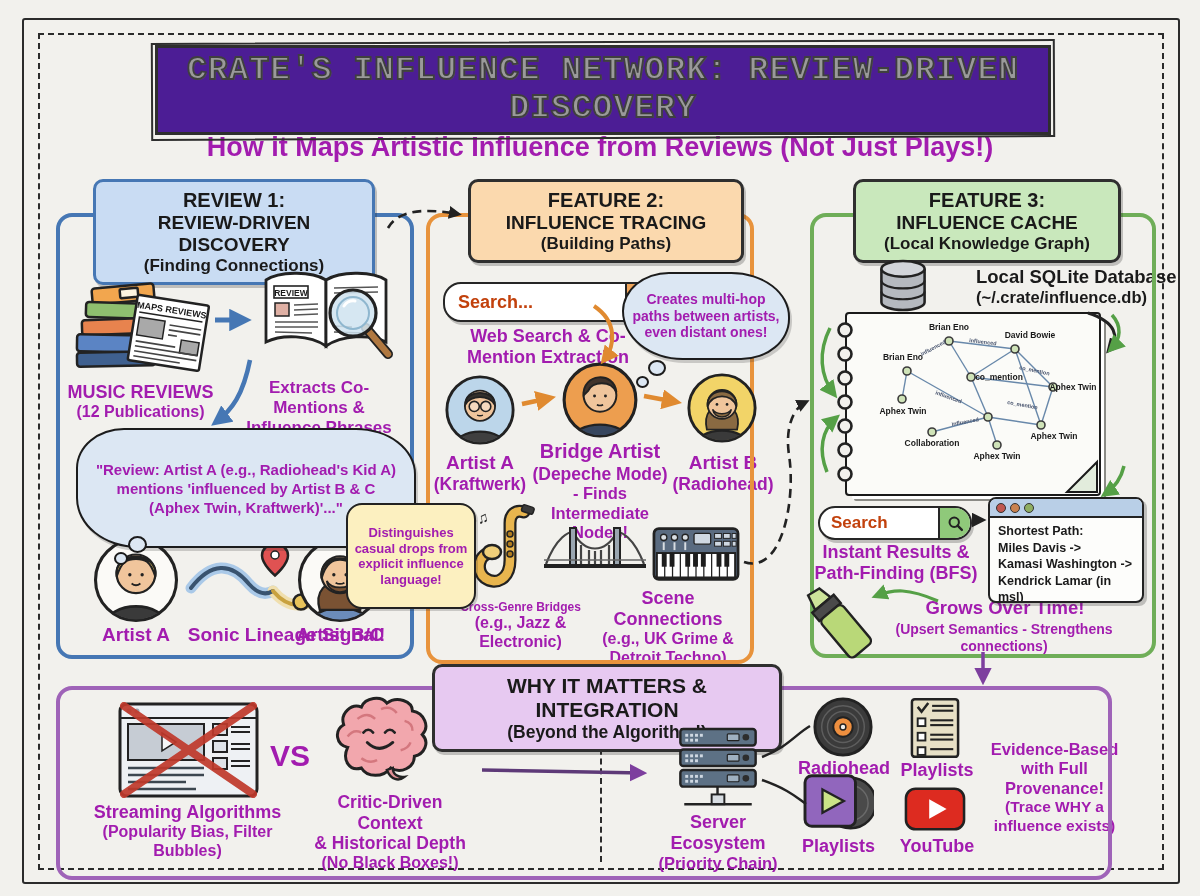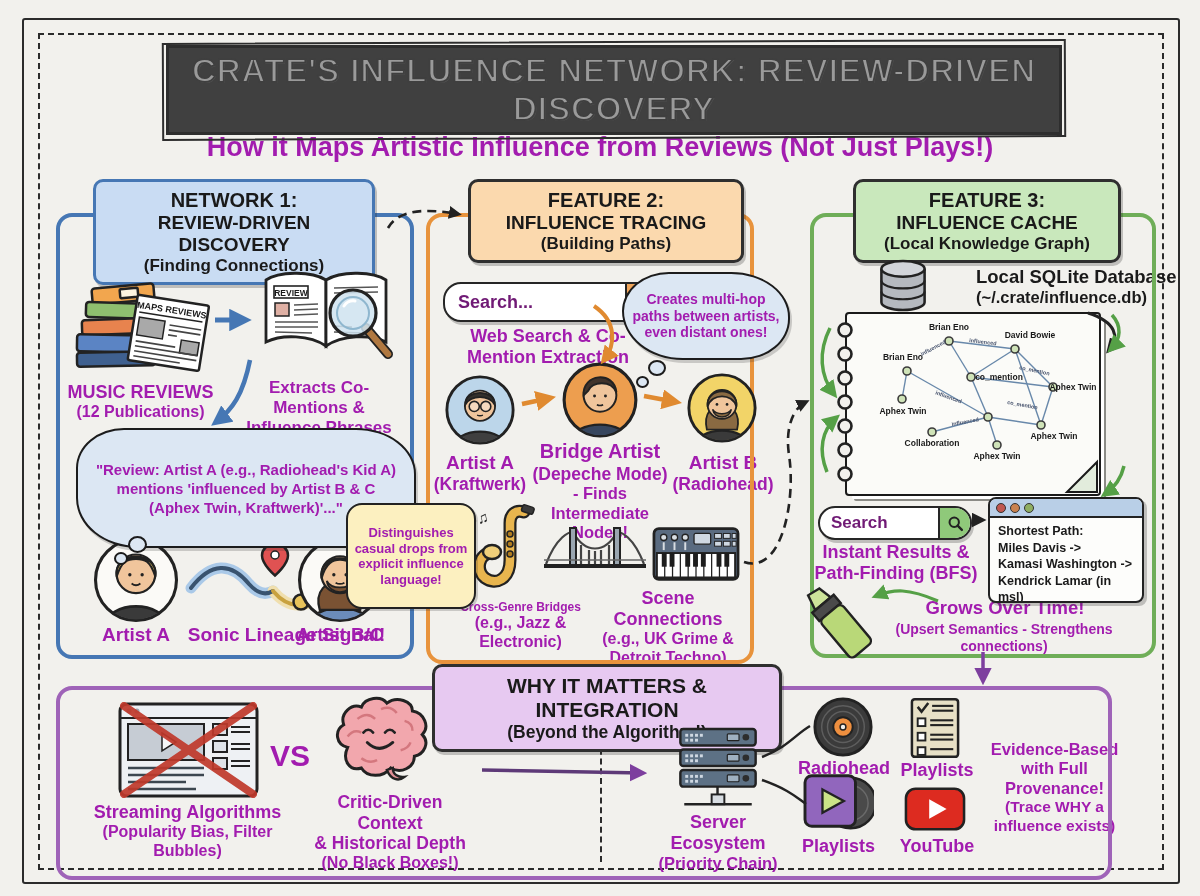--- a/index.html
+++ b/index.html
@@ -2,36 +2,36 @@
 <html><head>
 <meta charset="utf-8">
 <style>
   html,body{margin:0;padding:0;background:#e8e7e3;}
   #canvas{position:relative;width:1200px;height:896px;background:#f2f1ed;overflow:hidden;
           font-family:"Liberation Sans",sans-serif;font-weight:bold;color:#1a1a1a;}
   .abs{position:absolute;}
   .txt{font-weight:bold;text-align:center;color:#a21caf;line-height:1.18;}
   .frame-solid{left:22px;top:18px;right:20px;bottom:12px;border:2.5px solid #2b2b2b;border-radius:3px;}
   .frame-dash{left:38px;top:33px;right:36px;bottom:26px;border:2.5px dashed #2b2b2b;}
-  .banner{left:166px;top:45px;width:890px;height:84px;background:#404040;border:3px solid #2e2e2e;
-          display:flex;align-items:center;justify-content:center;z-index:2;}
+  .banner{left:155px;top:45px;width:890px;height:84px;background:#4c1d95;border:3px solid #2e2e2e;
+          display:flex;align-items:center;justify-content:center;z-index:2;font-family:Liberation Mono, monospace;}
   .banner:before{content:"";position:absolute;inset:-7px;border:2px solid #2e2e2e;transform:rotate(-0.25deg);}
   .banner-text{font-size:33px;line-height:38px;letter-spacing:1px;text-align:center;color:#9a9a9a;
           -webkit-text-stroke:1.8px #3f3f3f;text-shadow:1px 1px 0 #555;}
   .subtitle{left:0;top:132px;width:1200px;font-size:27px;}
   .fbox{border-radius:16px;z-index:1;background:transparent;}
   .chip{z-index:3;border-radius:10px;text-align:center;padding:7px 4px 6px 4px;
         box-shadow:2px 3px 0 rgba(40,40,40,0.25);}
   .chip .l1{font-size:20px;} .chip .l2{font-size:19px;} .chip .l3{font-size:17px;}
   .cloud{background:#dce7f3;border:2.5px solid #1c1c1c;z-index:4;display:flex;align-items:center;justify-content:center;
          border-radius:48px 60px 50px 62px / 40px 46px 42px 50px;box-shadow:2px 3px 0 rgba(40,40,40,0.2);}
   .tail{background:#dce7f3;border:2.2px solid #1c1c1c;border-radius:50%;z-index:4;}
   .pill{background:#ffffff;border:2.5px solid #262626;border-radius:18px;display:flex;align-items:center;
         overflow:hidden;z-index:4;box-shadow:2px 3px 0 rgba(40,40,40,0.25);}
-  .pill .ph{flex:1;padding-left:13px;font-size:18px;color:#701a75;}
+  .pill .ph{flex:1;padding-left:13px;font-size:18px;color:#c2410c;}
   .pill .btn{width:36px;align-self:stretch;border-left:2.5px solid #262626;display:flex;align-items:center;justify-content:center;}
   .bubble-y{background:#fcf0c0;border:2.2px solid #222;border-radius:16px;z-index:6;display:flex;align-items:center;
         justify-content:center;text-align:center;box-shadow:2px 2px 0 rgba(40,40,40,0.2);}
   .notebook{background:#fbfbf8;border:2.5px solid #1a1a1a;border-radius:4px;z-index:2;
         box-shadow:5px 5px 0 -2px #ffffff,7px 7px 0 -2px #8b8b86;}
   .window{background:#fdfdfb;border:2.5px solid #222;border-radius:8px;z-index:4;overflow:hidden;
         box-shadow:3px 3px 0 rgba(40,40,40,0.25);}
   .win-head{height:17px;background:#b9cfe7;border-bottom:2px solid #222;display:flex;align-items:center;gap:4px;padding-left:6px;}
   .dot{width:8px;height:8px;border-radius:50%;border:1.2px solid #333;}
   .divider-dash{border-left:2.5px dashed #2b2b2b;z-index:2;}
@@ -46,21 +46,21 @@
   <div class="abs frame-solid"></div>
   <div class="abs frame-dash"></div>
 
   <div class="abs banner">
     <div class="banner-text">CRATE'S INFLUENCE NETWORK: REVIEW-DRIVEN DISCOVERY</div>
   </div>
   <div class="abs txt subtitle">How it Maps Artistic Influence from Reviews (Not Just Plays!)</div>
 
   <div class="abs fbox" style="left:56px;top:213px;width:350px;height:438px;border:4px solid #4677b4;"></div>
   <div class="abs chip" style="left:93px;top:179px;width:268px;background:#c9dcf3;border:3px solid #4677b4;">
-    <div class="l1">NETWORK 1:</div>
+    <div class="l1">REVIEW 1:</div>
     <div class="l2">REVIEW-DRIVEN DISCOVERY</div>
     <div class="l3">(Finding Connections)</div>
   </div>
 
   <div class="abs icon" style="left:64px;top:280px;">
     <svg width="150" height="102" viewBox="0 0 150 102">
       <g stroke="#222" stroke-width="2.5" stroke-linejoin="round">
         <rect x="28" y="6" width="62" height="16" rx="3" fill="#f2a64e" transform="rotate(-5 59 14)"></rect>
         <rect x="56" y="9" width="18" height="9" rx="1" fill="#fdf4e0" transform="rotate(-5 59 14)"></rect>
         <rect x="22" y="23" width="68" height="15" rx="3" fill="#8fbf6f" transform="rotate(2 56 30)"></rect>

